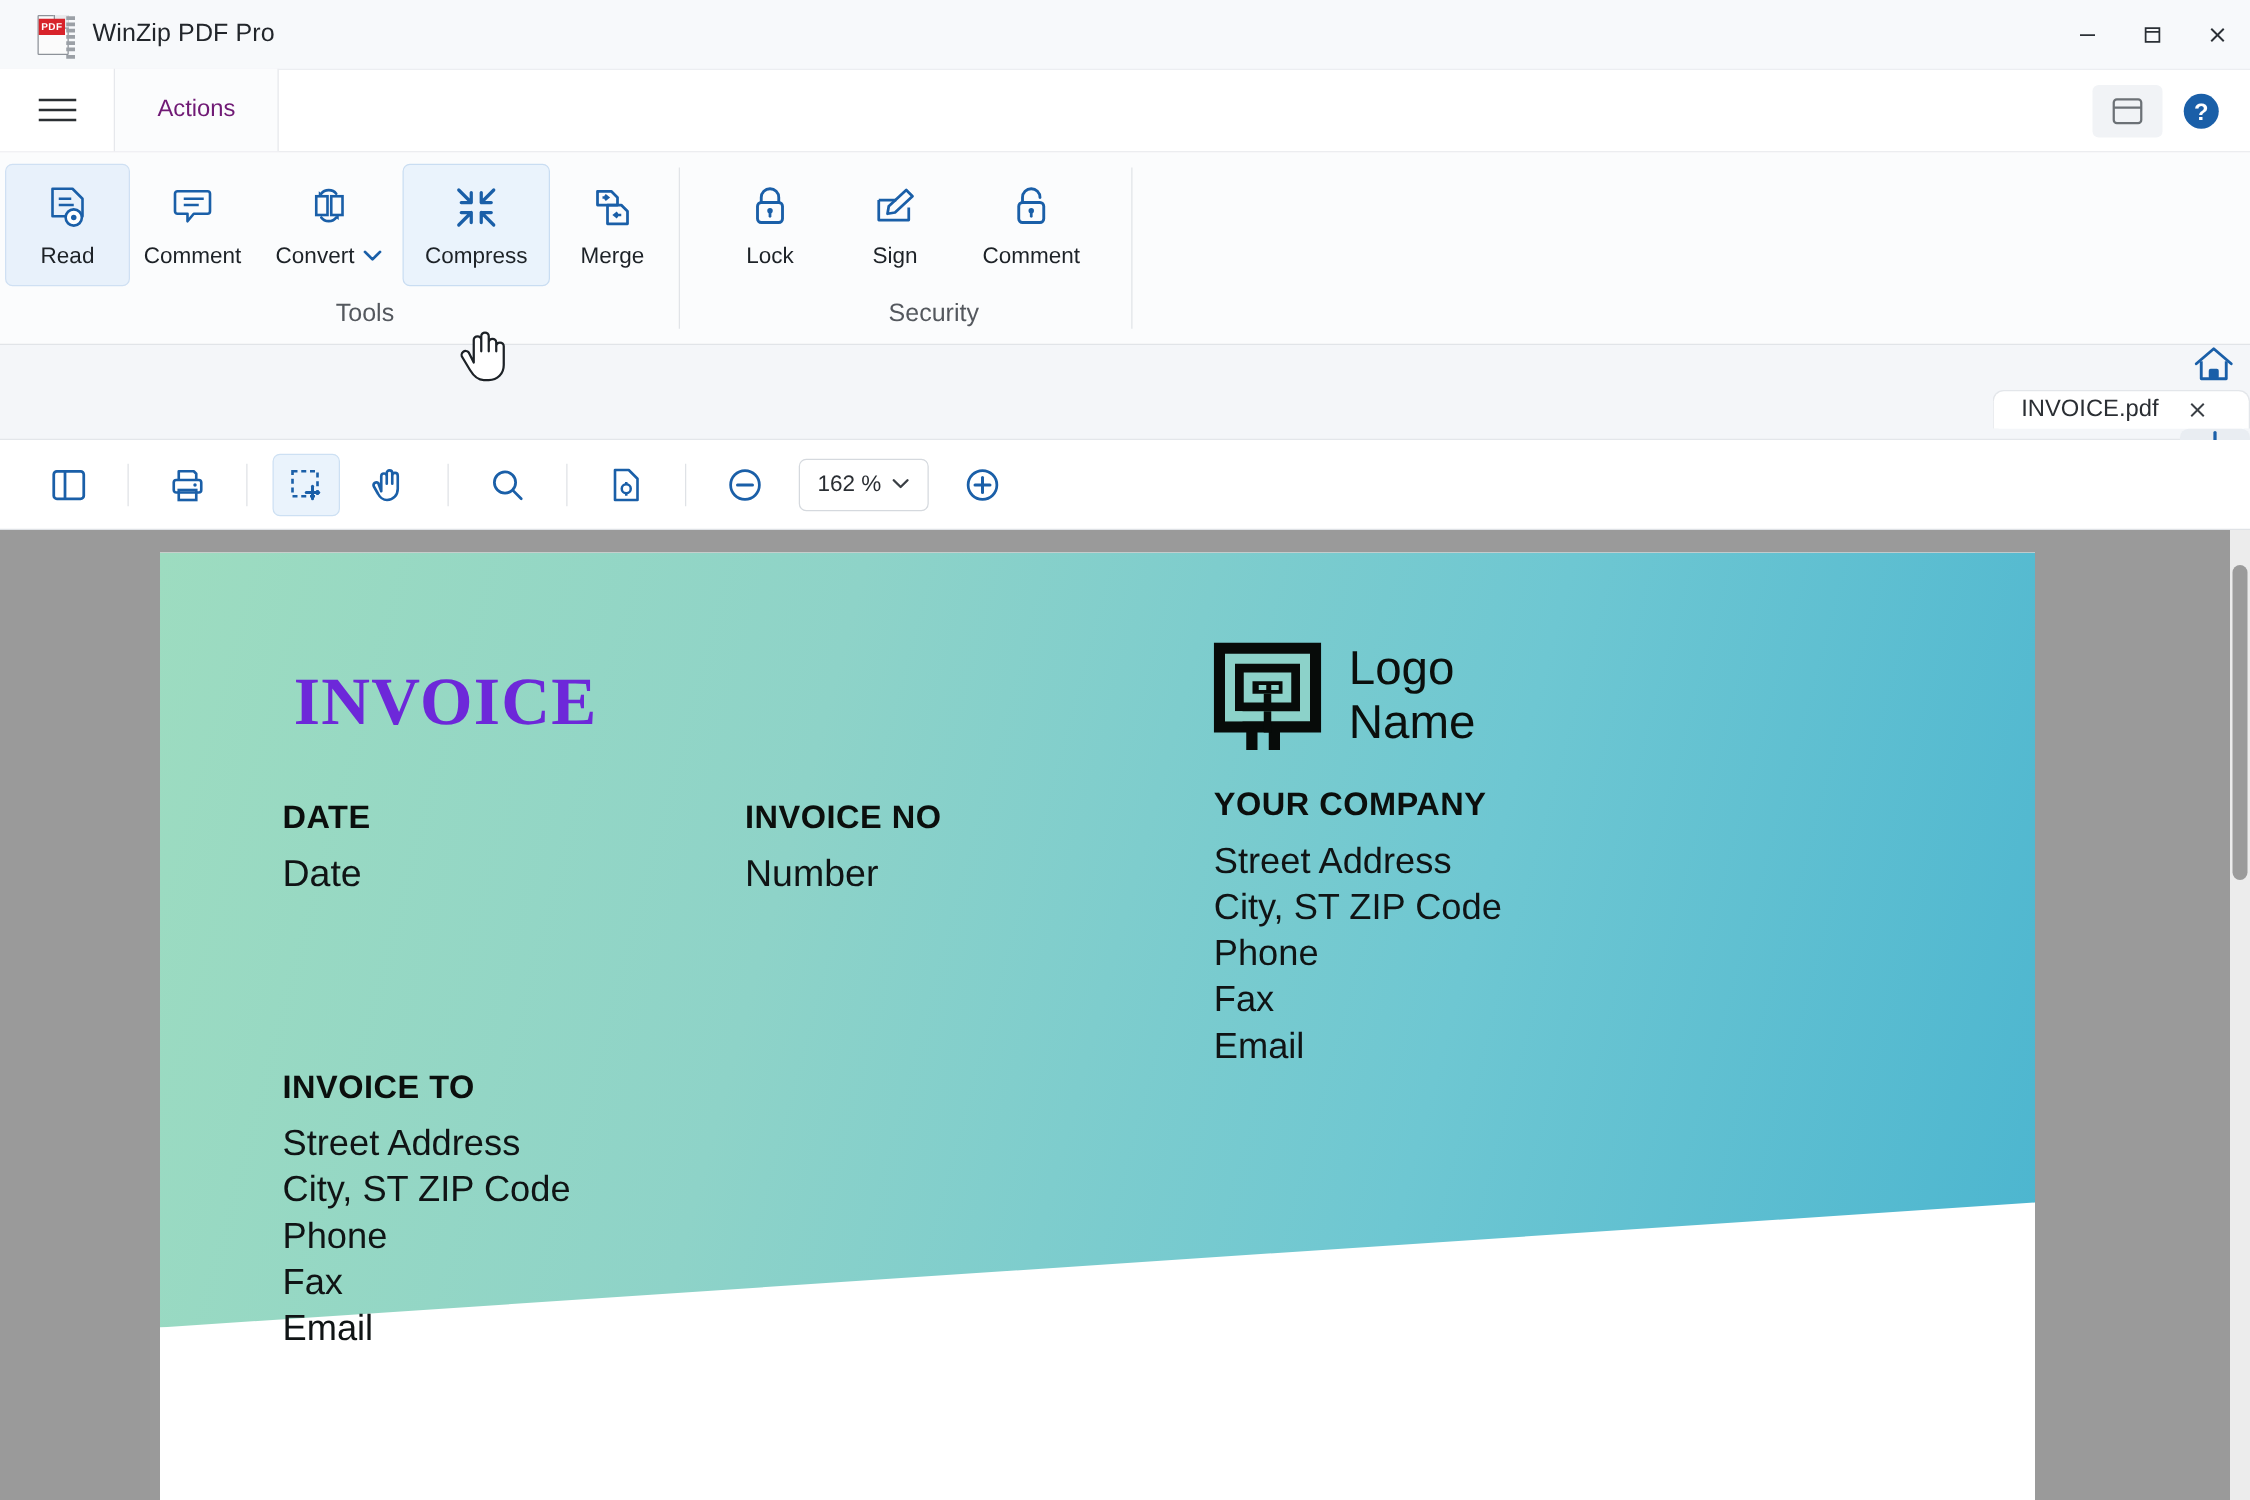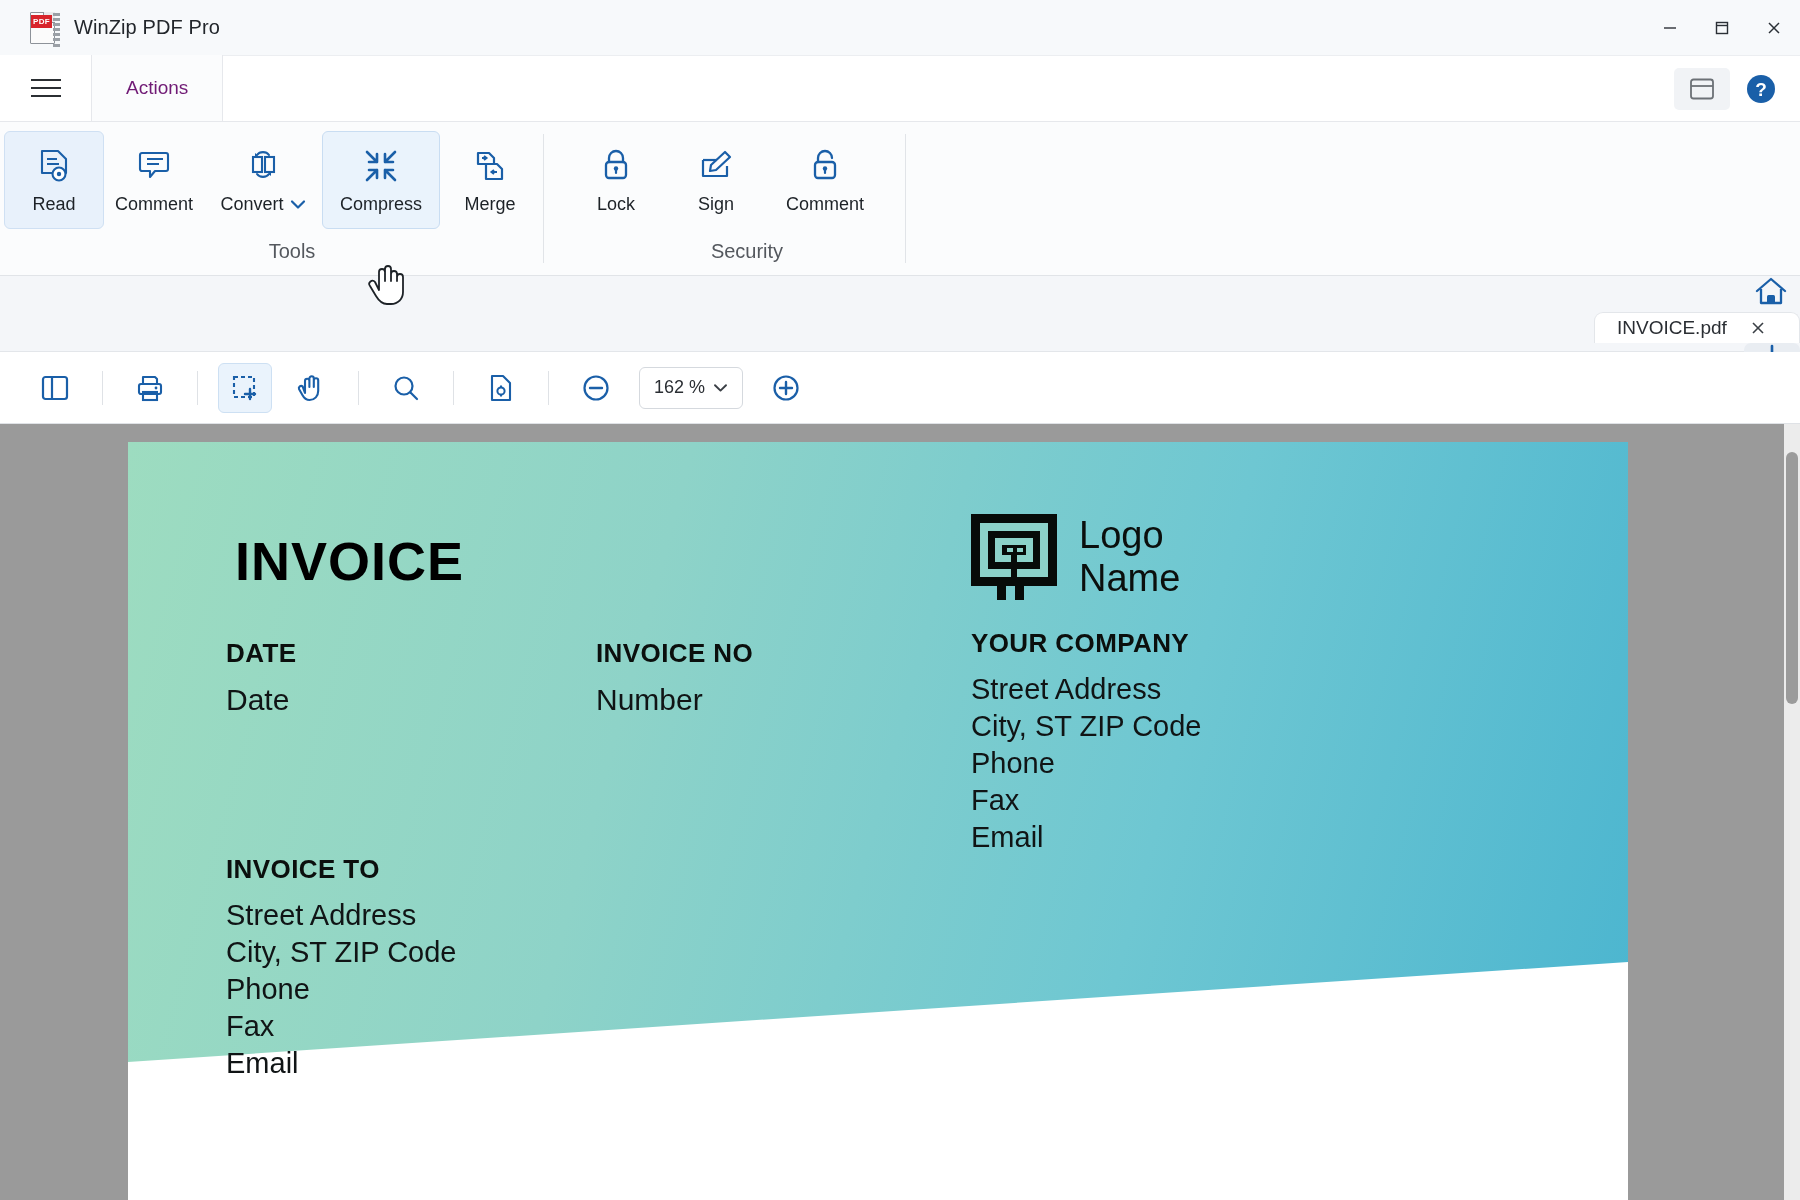--- a/index.html
+++ b/index.html
@@ -151,22 +151,22 @@
     position: absolute; left: 128px; top: 18px; width: 1500px; height: 1000px;
     background: #ffffff; overflow: hidden;
   }
   .page-bg {
     position: absolute; inset: 0;
     background: linear-gradient(105deg, #9ddcc0 0%, #8ed3c8 32%, #6ec7d2 64%, #45b2cf 100%);
     clip-path: polygon(0 0, 100% 0, 100% 52%, 0 62%);
   }
   .inv-title {
     position: absolute; left: 107px; top: 88px;
-    font-size: 54px; font-weight: bold; letter-spacing: 1px; color: #000000;
-    font-family: Liberation Sans, sans-serif;
+    font-size: 54px; font-weight: bold; letter-spacing: 1px; color: #6d28d9;
+    font-family: Liberation Serif, serif;
   }
   .logo-wrap { position: absolute; left: 843px; top: 72px; display: flex; align-items: center; gap: 22px; }
   .logo-mark { width: 86px; height: 86px; }
   .logo-text { font-size: 38px; line-height: 1.12; color: #0b0f0d; }
 
   .blk { position: absolute; }
   .blk .bhead { font-size: 26px; font-weight: bold; color: #0b0f0d; letter-spacing: .4px; margin-bottom: 12px; }
   .blk .bline { font-size: 30px; color: #101415; line-height: 1.28; }
   .blk .bline.small { font-size: 29px; }
 

